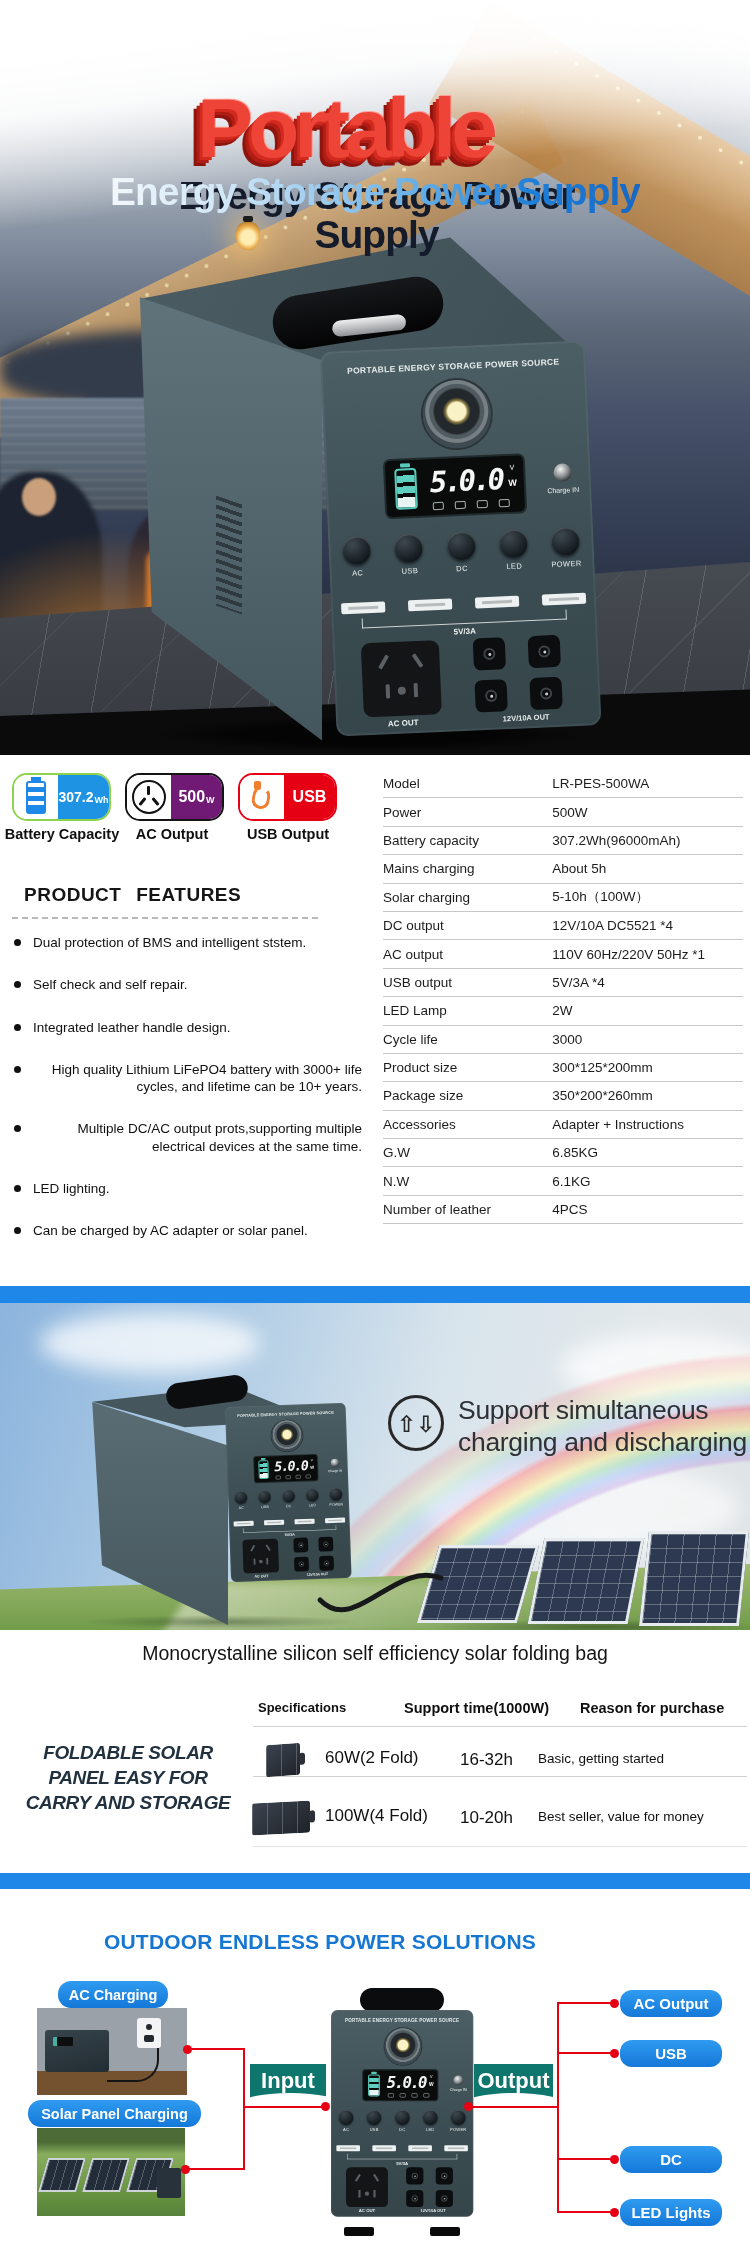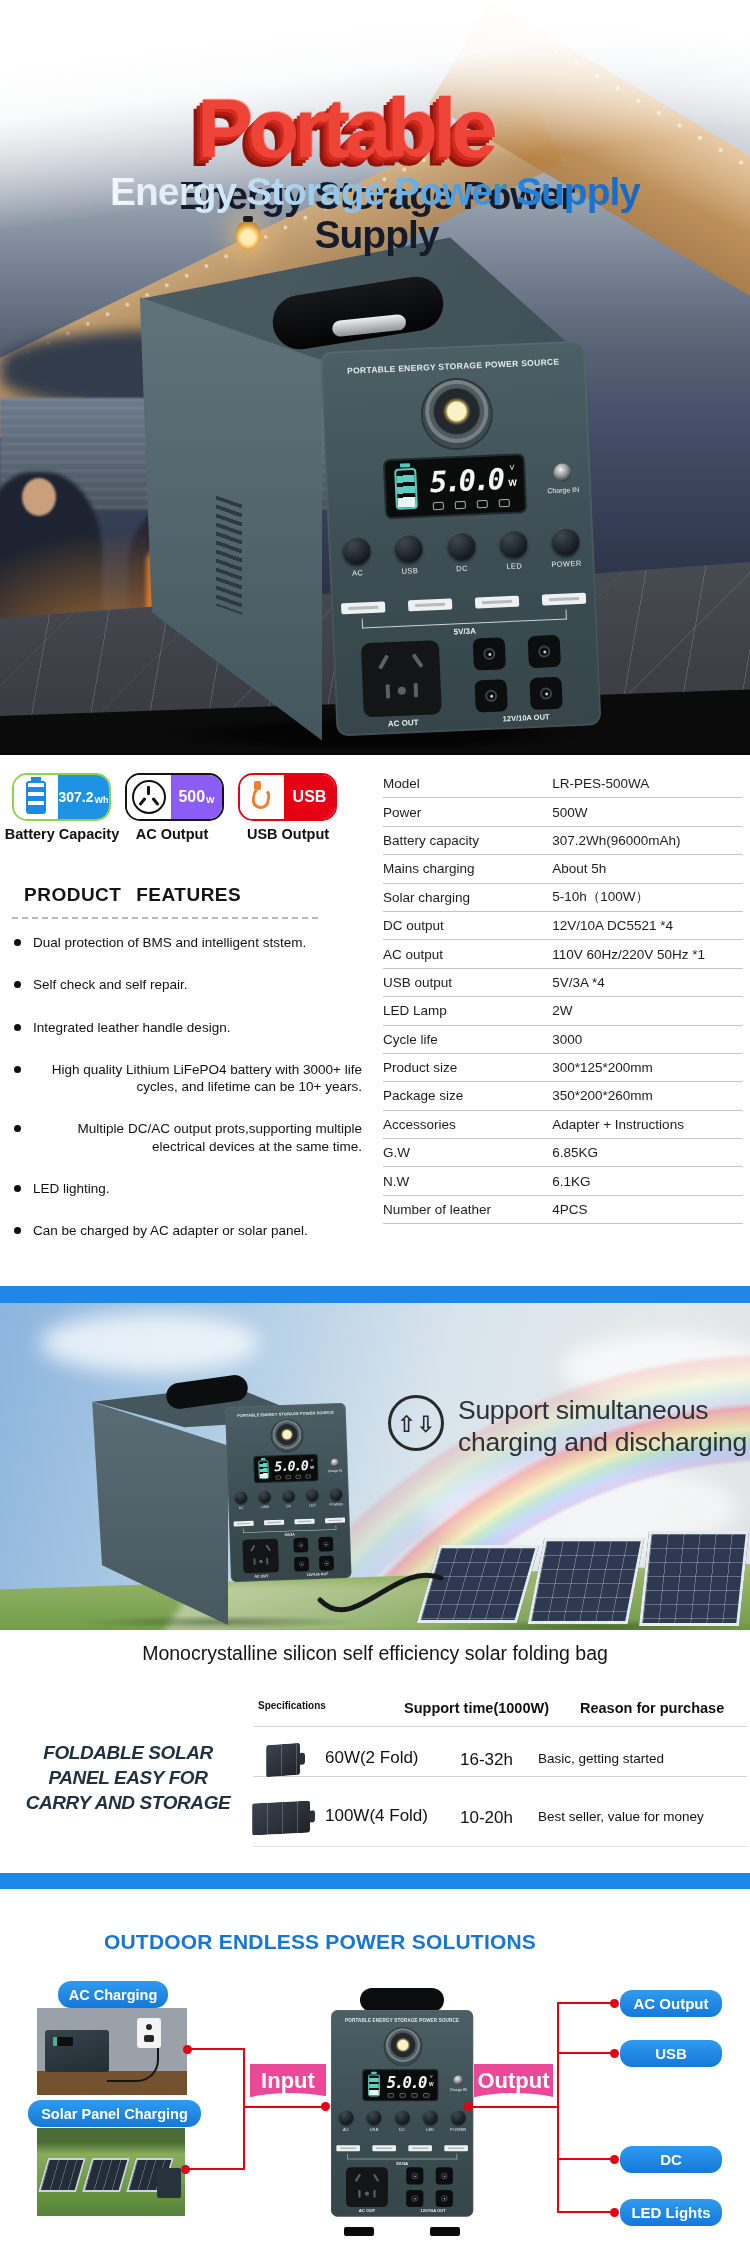--- a/index.html
+++ b/index.html
@@ -92,21 +92,21 @@
   .dv-jackdc { position:relative; width:32px; height:32px; background:#0b0d0e; border-radius:7px; }
   .dv-jackdc::after { content:""; position:absolute; left:10px; top:10px; width:8px; height:8px; border:2px solid #3d4346; border-radius:50%; }
   .dv-jackdc::before { content:""; position:absolute; left:15px; top:15px; width:3px; height:3px; background:#cdd2d2; border-radius:50%; z-index:1; }
   .dv-dclabel { position:absolute; left:134px; top:370px; width:112px; text-align:center; font-size:7.5px; font-weight:bold; color:#e9eeee; }
 
   
   .badge { position:absolute; top:773px; width:99px; height:48px; border-radius:15px; border:2px solid; display:flex; overflow:hidden; background:#fff; }
   .badge .icell { width:44px; background:#fff; display:flex; align-items:center; justify-content:center; }
   .badge .vcell { flex:1; display:flex; align-items:center; justify-content:center; color:#fff; font-weight:bold; }
   .badge1 { left:12px; border-color:#8fd24b; } .badge1 .vcell { background:#1e93e4; font-size:14px; }
-  .badge2 { left:125px; border-color:#141414; } .badge2 .vcell { background:#8b5cf6; font-size:16px; }
+  .badge2 { left:125px; border-color:#141414; } .badge2 .vcell { background:#701a75; font-size:16px; }
   .badge3 { left:238px; border-color:#e60014; } .badge3 .vcell { background:#e60014; font-size:16px; }
   .badge .unit { font-size:9px; font-weight:bold; margin:6px 0 0 1px; }
   .badge-label { position:absolute; top:826px; width:120px; text-align:center; font-size:14.5px; font-weight:bold; color:#101010; }
   .bicon-batt { position:relative; width:20px; height:33px; border:2px solid #1e88e8; border-radius:3px;
     background:linear-gradient(180deg,rgba(0,0,0,0) 0 4px,#1e88e8 4px 9px,rgba(0,0,0,0) 9px 13px,#1e88e8 13px 18px,rgba(0,0,0,0) 18px 22px,#1e88e8 22px 27px); }
   .bicon-batt::before { content:""; position:absolute; left:3px; top:-6px; width:10px; height:4px; background:#1e88e8; }
   .bicon-outlet { position:relative; width:34px; height:34px; border:2.5px solid #111; border-radius:50%; }
   .bicon-outlet i { position:absolute; background:#111; border-radius:1px; }
   .bicon-outlet .o1 { width:3px; height:9px; left:13px; top:4px; }
   .bicon-outlet .o2 { width:3px; height:9px; left:7px; top:15px; transform:rotate(40deg); }
@@ -160,21 +160,21 @@
   .sp-p3 { left:216px; height:95px; top:0; transform:skewX(-6deg); }
   .sp-pshadow { position:absolute; left:-10px; top:88px; width:340px; height:16px; background:radial-gradient(ellipse,rgba(40,60,30,.5),rgba(0,0,0,0) 70%); }
   .sp-cable { position:absolute; left:315px; top:255px; }
   .sp-dshadow { position:absolute; left:80px; top:312px; width:280px; height:14px; background:radial-gradient(ellipse,rgba(40,60,30,.45),rgba(0,0,0,0) 70%); }
 
   .caption { position:absolute; left:0; top:1642px; width:750px; text-align:center; font-size:19.5px; color:#141414; }
 
   
   .fold-heading { position:absolute; left:8px; top:1740px; width:240px; text-align:center; font-size:19px; font-weight:bold; font-style:italic; color:#223140; line-height:1.32; letter-spacing:-.4px; }
   .ft-head { position:absolute; top:1700px; font-size:14.5px; font-weight:bold; color:#101010; }
-  .ft-h1 { left:258px; font-size:10px; } .ft-h2 { left:404px; } .ft-h3 { left:580px; }
+  .ft-h1 { left:258px; font-size:13px; } .ft-h2 { left:404px; } .ft-h3 { left:580px; }
   .ft-line { position:absolute; left:253px; width:494px; height:1px; background:#d2d2d2; }
   .ftl-0 { top:1726px; } .ftl-1 { top:1818px; } .ftl-2 { top:1850px; background:#e2e2e2; }
   .ft-cell { position:absolute; color:#101010; }
   .ft-spec { font-size:17px; } .ft-time { font-size:17px; } .ft-reason { font-size:13.5px; }
   .fr1 .ft-spec { left:325px; top:1764px; } .fr1 .ft-time { left:458px; top:1766px; } .fr1 .ft-reason { left:536px; top:1766px; }
   .fr2 .ft-spec { left:325px; top:1790px; } .fr2 .ft-time { left:458px; top:1792px; } .fr2 .ft-reason { left:536px; top:1792px; }
   .fold-icon { position:absolute; background:linear-gradient(145deg,#3d4450,#1e2229); border-radius:3px;
     background-image:repeating-linear-gradient(90deg,rgba(255,255,255,.22) 0 1px,rgba(0,0,0,0) 1px 15px),linear-gradient(145deg,#3d4450,#1e2229); }
   .fold-icon::after { content:""; position:absolute; right:-5px; top:30%; width:6px; height:40%; background:#2b3038; border-radius:3px; }
   .fi-2 { left:266px; top:1752px; width:34px; height:32px; transform:skewY(-4deg); }
@@ -193,21 +193,21 @@
   .p1-outlet::before { content:""; position:absolute; left:9px; top:6px; width:6px; height:6px; border-radius:50%; background:#23292e; }
   .p1-outlet::after { content:""; position:absolute; left:7px; top:17px; width:10px; height:7px; background:#23292e; border-radius:2px; }
   .p1-device { position:absolute; left:8px; top:22px; width:64px; height:42px; background:linear-gradient(165deg,#37444c,#222c33); border-radius:3px; }
   .p1-device::before { content:""; position:absolute; left:8px; top:7px; width:20px; height:9px; background:#0c0e10; border-radius:1px; box-shadow:inset 4px 0 0 #43b0a0; }
   .p1-cable { position:absolute; left:70px; top:40px; width:52px; height:34px; border:2px solid #151515; border-top:none; border-left:none; border-radius:0 0 22px 0; }
   .photo2 { left:37px; top:2128px; width:148px; height:88px; background:linear-gradient(180deg,#4c6b36 0 16%,#88ae5c 30%,#679341 75%,#56823a 100%); }
   .p2-panel { position:absolute; top:30px; width:38px; height:34px; background:#232d3a; border:2px solid #cdd4d8; transform:skewX(-16deg);
     background-image:repeating-linear-gradient(90deg,rgba(255,255,255,.25) 0 1px,rgba(0,0,0,0) 1px 9px); }
   .p2a { left:6px; } .p2b { left:50px; } .p2c { left:94px; }
   .p2-unit { position:absolute; right:4px; top:40px; width:24px; height:30px; background:#27323a; border-radius:2px; }
-  .ribbon { position:absolute; width:76px; height:36px; background:#ec4899; color:#fff; font-size:22px; font-weight:bold; text-align:center; line-height:33px; overflow:hidden; }
+  .ribbon { position:absolute; width:76px; height:36px; background:#0f766e; color:#fff; font-size:22px; font-weight:bold; text-align:center; line-height:33px; overflow:hidden; }
   .ribbon::after { content:""; position:absolute; left:-12px; bottom:-17px; width:104px; height:24px; background:#fff; border-radius:50%; }
   .ribbon-input { left:250px; top:2064px; } .ribbon-output { left:474px; top:2064px; width:79px; }
   .redline { position:absolute; background:#e60014; }
   .reddot { position:absolute; width:9px; height:9px; border-radius:50%; background:#e60014; }
   .bottom-device { position:absolute; left:330px; top:1988px; width:144px; height:248px; }
   .bd-handle { position:absolute; left:30px; top:0; width:84px; height:24px; background:#0b0c0d; border-radius:12px; }
   .bd-front { position:absolute; left:1px; top:22px; transform:scale(.537); transform-origin:top left; }
   .bd-foot { position:absolute; bottom:0; width:30px; height:9px; background:#0a0a0a; border-radius:2px; }
   .bf1 { left:14px; } .bf2 { right:14px; }
 </style>

